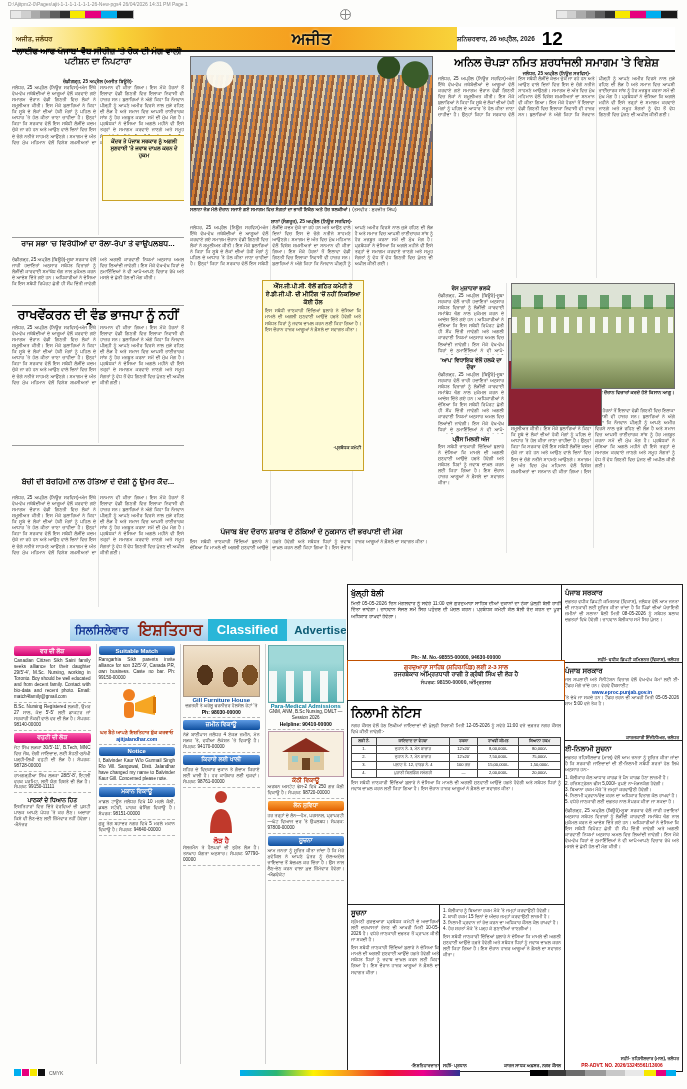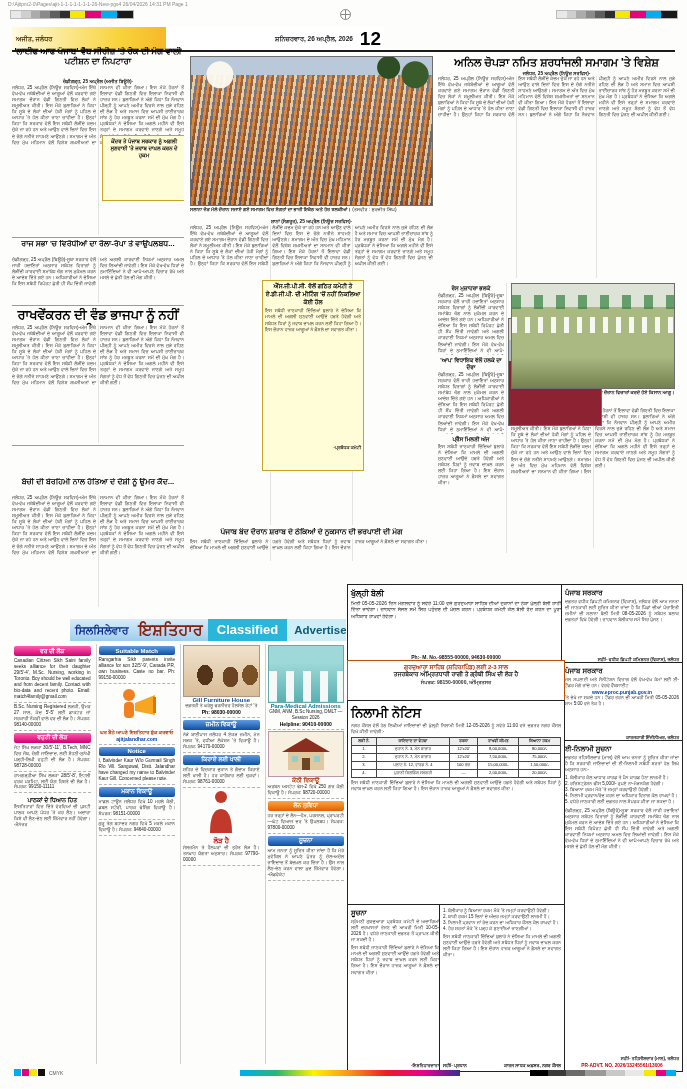--- a/index.html
+++ b/index.html
@@ -28,21 +28,21 @@
   .clcol{flex:1;overflow:hidden;padding:0 2px;}
   .clcol + .clcol{border-left:1px solid #d0d0d0;}
   
   table.mini{border-collapse:collapse;width:100%;margin:2px 0;}
   table.mini th,table.mini td{border:0.6px solid #444;font-size:4.1px;line-height:1.2;padding:1px;text-align:center;color:#111;}
   table.mini th{background:#eee;font-weight:bold;}
   
   .mh{display:flex;height:23px;border-bottom:2px solid #1b1b1b;}
   .mh .ed{width:150px;background:linear-gradient(90deg,#fffbe2,#f8d33a 70%,#f6b82a);display:flex;align-items:center;padding-left:4px;font-size:6.5px;font-weight:bold;color:#4a3000;}
   .mh .ti{flex:1;background:linear-gradient(90deg,#f6b82a,#f59d1e 50%,#f8d33a);display:flex;align-items:center;justify-content:center;font-size:16px;font-weight:900;color:#131313;text-shadow:0 0 3px #fff6c0;}
-  .mh .dt{width:215px;background:#fff;display:flex;align-items:center;justify-content:flex-end;gap:7px;padding-right:3px;}
+  .mh .dt{width:215px;background:#fff;display:flex;align-items:center;gap:7px;padding-right:3px;}
   .mh .dt .d{font-size:6.5px;font-weight:bold;color:#222;}
   .mh .dt .p{font-size:19px;font-weight:900;color:#000;line-height:1;}
   
   .pline{font-size:5px;color:#8a8a8a;white-space:nowrap;}
   .regbar{height:7px;background:linear-gradient(90deg,#e8e8e8 0 8%,#cfcfcf 8% 16%,#ababab 16% 24%,#8a8a8a 24% 32%,#5f5f5f 32% 40%,#2e2e2e 40% 48%,#f7e800 48% 61%,#e6007e 61% 74%,#00aeef 74% 87%,#1a1a1a 87% 100%);border:0.5px solid #bbb;}
   .regmark{width:9px;height:9px;border:1px solid #888;border-radius:50%;background:
      linear-gradient(#888,#888) 50% 0/1px 100% no-repeat,
      linear-gradient(#888,#888) 0 50%/100% 1px no-repeat;}
   .sw{width:7px;height:7px;display:inline-block;margin-right:1px;}
   .rainbow{height:6px;background:linear-gradient(90deg,#00aeef,#2bb673,#fff200,#f7941d,#ed1c24,#ec008c,#2e3192);}
@@ -80,20 +80,21 @@
 
 <div class="page">
 
   <div class="abs pline" style="left:8px;top:1px;">D:\Ajitpm2-0\Pages\ajit-1-1-1-1-1-1-1-26-New-pgs4    26/04/2026   14:31 PM   Page 1</div>
   <div class="abs regbar" style="left:10px;top:10px;width:122px;"></div>
   <div class="abs regmark" style="left:340px;top:9px;"></div>
   <div class="abs regbar" style="left:556px;top:10px;width:120px;"></div>
 
   <div class="abs mh" style="left:12px;top:27px;width:663px;">
     <div class="ed">ਅਜੀਤ, ਜਲੰਧਰ</div>
+    <div class="ti">ਅਜੀਤ</div>
     <div class="dt">
       <span class="d">ਸ਼ਨਿਚਰਵਾਰ, 26 ਅਪ੍ਰੈਲ, 2026</span>
       <span class="p">12</span>
     </div>
   </div>
 
   <div class="abs" style="left:12px;top:47px;width:172px;height:560px;overflow:hidden;">
     <div class="hl" style="font-size:8.5px;height:32px;">'ਲਾਈਫ ਆਫ ਪੰਜਾਬ' ਵੈੱਬ ਸੀਰੀਜ਼ 'ਤੇ ਰੋਕ ਦੀ ਮੰਗ ਵਾਲੀ ਪਟੀਸ਼ਨ ਦਾ ਨਿਪਟਾਰਾ</div>
     <div class="dl">ਚੰਡੀਗੜ੍ਹ, 25 ਅਪ੍ਰੈਲ (ਅਜੀਤ ਬਿਊਰੋ)-</div>
     <div style="position:relative;height:150px;margin-top:1px;">

